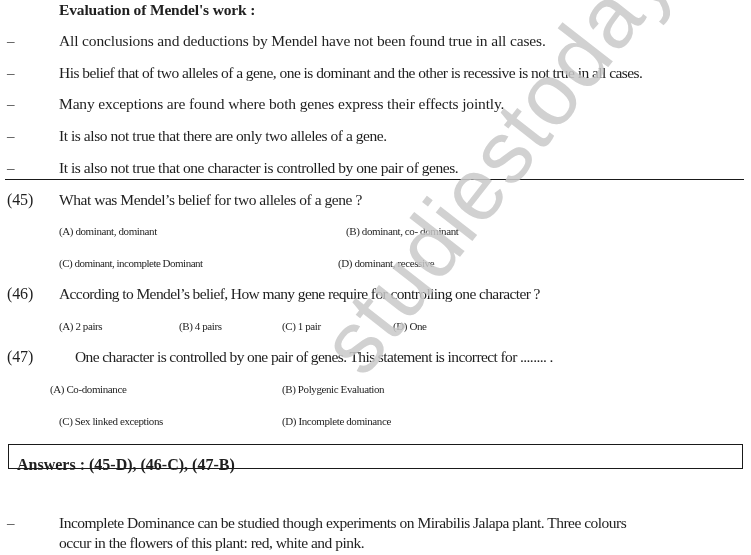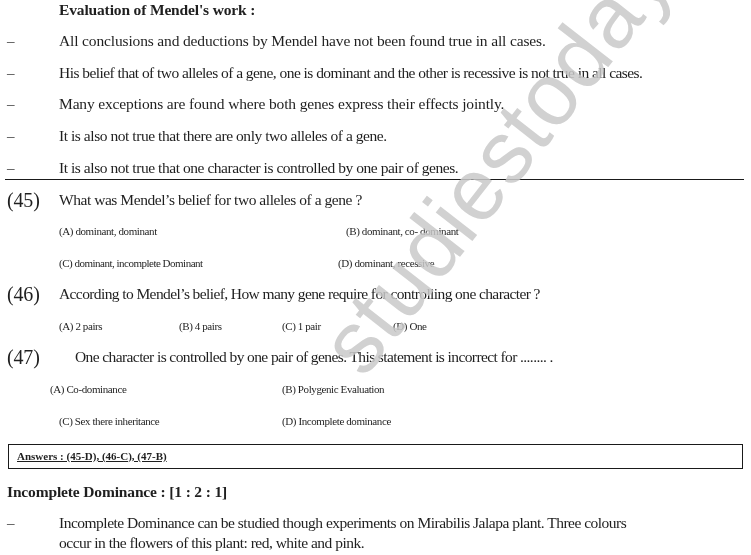--- a/index.html
+++ b/index.html
@@ -8,32 +8,32 @@
       font-family: "Liberation Serif", "DejaVu Serif", serif;
       color: #1f1f1f;
     }
     .page { position: absolute; left: 0; top: 0; width: 751px; height: 447px; }
     .line {
       position: absolute; font-size: 15.5px; line-height: 20px; white-space: nowrap;
       letter-spacing: -0.15px;
     }
     .bold { font-weight: bold; }
     .dash { position: absolute; left: 7px; font-size: 15px; color: #333; }
-    .num { position: absolute; left: 7px; font-size: 20px; }
+    .num { position: absolute; left: 7px; font-size: 16px; }
     .txt { position: absolute; left: 59px; }
     .hrule {
       position: absolute; left: 5px; width: 739px; top: 179px; height: 0;
       border-top: 1.3px solid #1a1a1a;
     }
     .ans-box {
       position: absolute; left: 8px; top: 444px; width: 735px; height: 25px;
       border: 1.3px solid #1a1a1a; box-sizing: border-box;
     }
     .ans-box span {
-      position: absolute; left: 8px; top: 1px; font-weight: bold; font-size: 11px; line-height: 20px; text-decoration: underline;
+      position: absolute; left: 8px; top: 10px; font-weight: bold; font-size: 16px; line-height: 20px;
     }
     .opt { position: absolute; font-size: 11px; line-height: 20px; white-space: nowrap; }
     .watermark {
       position: absolute; left: 300px; top: 330px;
       font-family: "Liberation Sans", "DejaVu Sans", sans-serif;
       font-size: 88px; color: #c9c9c9; opacity: 0.85;
       transform: rotate(-52deg); transform-origin: left top;
       white-space: nowrap; pointer-events: none; letter-spacing: 1px;
     }
   </style>
@@ -91,29 +91,28 @@
     <span class="opt" style="left:393px; top:316px; letter-spacing:-0.4px;">(D) One</span>
   </div>
 
   <div>
     <div class="line" style="top:347px; width:751px;">
       <span class="num">(47)</span>
       <span class="txt" style="letter-spacing:-0.6px;margin-left:16px;">One character is controlled by one pair of genes. This statement is incorrect for ........ .</span>
     </div>
     <span class="opt" style="left:50px; top:379px; letter-spacing:-0.4px;">(A) Co-dominance</span>
     <span class="opt" style="left:282px; top:379px; letter-spacing:-0.4px;">(B) Polygenic Evaluation</span>
-    <span class="opt" style="left:59px; top:411px; letter-spacing:-0.4px;">(C) Sex there inheritance</span>
+    <span class="opt" style="left:59px; top:411px; letter-spacing:-0.4px;">(C) Sex linked exceptions</span>
     <span class="opt" style="left:282px; top:411px; letter-spacing:-0.4px;">(D) Incomplete dominance</span>
   </div>
 
   <div class="ans-box">
     <span>Answers : (45-D), (46-C), (47-B)</span>
   </div>
 
-  <div class="line bold" style="left:7px; top:482px;">Incomplete Dominance : [1 : 2 : 1]</div>
 
   <div>
     <div class="line" style="top:513px; width:751px;">
       <span class="dash">–</span>
       <span class="txt" style="letter-spacing:-0.5px;">Incomplete Dominance can be studied though experiments on Mirabilis Jalapa plant. Three colours</span>
     </div>
     <div class="line" style="top:533px; width:751px;">
       <span class="txt" style="letter-spacing:-0.5px;">occur in the flowers of this plant: red, white and pink.</span>
     </div>
   </div>

